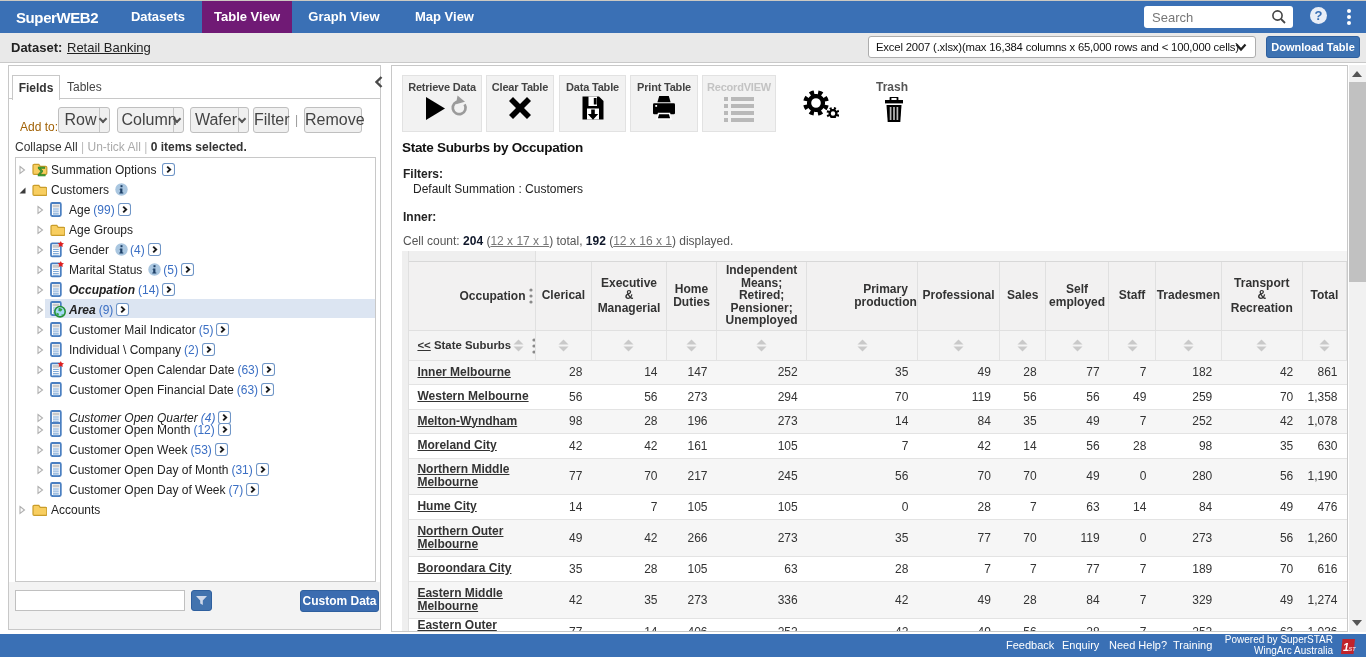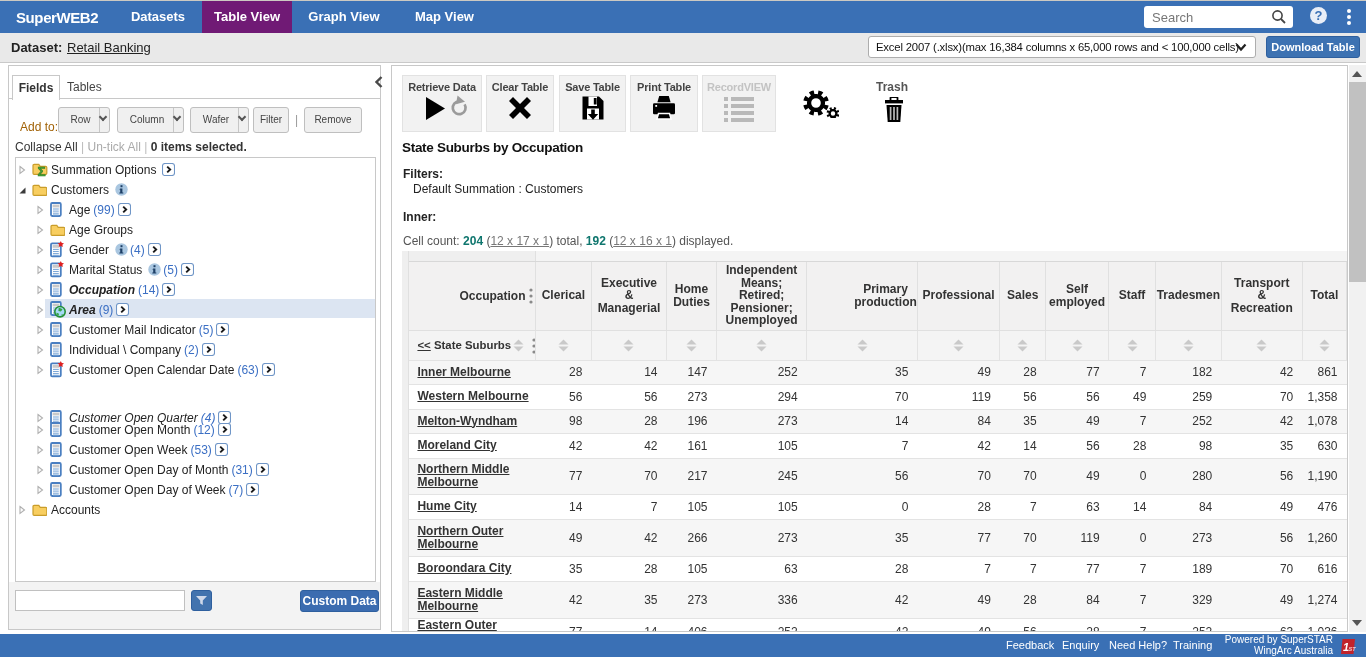--- a/index.html
+++ b/index.html
@@ -25,21 +25,21 @@
 #fmtsel { position:absolute; left:868px; top:3px; width:388px; height:22px; background:#fff; border:1px solid #adadad; border-radius:3px; font-size:11.3px; letter-spacing:-0.18px; color:#111; line-height:20px; padding-left:7px; white-space:nowrap; overflow:hidden; }
 #fmtsel .car { position:absolute; right:8px; top:4px; }
 #dlbtn { position:absolute; left:1266px; top:3px; width:94px; height:22px; background:#3d72b2; border:1px solid #2e5f9e; border-radius:3px; color:#fff; font-size:11px; font-weight:bold; text-align:center; line-height:20px; }
 
 #lpanel { position:absolute; left:8px; top:65px; width:373px; height:565px; background:#fff; border:1px solid #c8c8c8; }
 #tabrow { position:absolute; left:0; top:0; width:371px; height:33px; border-bottom:1px solid #c8c8c8; }
 #tab-fields { position:absolute; left:3px; top:9px; width:48px; height:25px; background:#fff; border:1px solid #c8c8c8; border-bottom:none; font-size:12px; font-weight:bold; color:#333; text-align:center; line-height:24px; z-index:2; }
 #tab-tables { position:absolute; left:58px; top:9px; font-size:12px; color:#444; line-height:24px; }
 #collapser { position:absolute; left:366px; top:8px; }
 #addto { position:absolute; left:11px; top:54px; font-size:12px; color:#a16207; }
-.btn { position:absolute; top:41px; height:26px; background:#f0f0f0; border:1px solid #bfbfbf; border-radius:3px; font-size:10px; color:#444; text-align:center; line-height:24px; }
+.btn { position:absolute; top:41px; height:26px; background:#f0f0f0; border:1px solid #bfbfbf; border-radius:3px; font-size:16px; color:#444; text-align:center; line-height:24px; }
 .caret { display:inline-block; width:6px; height:6px; border-right:2px solid #555; border-bottom:2px solid #555; transform:rotate(45deg); margin-bottom:3px; }
 .bmain { display:inline-block; height:24px; border-right:1px solid #c6c6c6; }
 .bcar { display:inline-block; vertical-align:top; }
 #collapserow { position:absolute; left:6px; top:74px; font-size:12px; color:#333; }
 #tree { position:absolute; left:6px; top:91px; width:361px; height:425px; border:1px solid #c8c8c8; background:#fff; overflow:hidden; }
 .trow { position:absolute; left:1px; height:20px; line-height:20px; font-size:12px; color:#222; white-space:nowrap; }
 .cnt { color:#3b6fc4; }
 .tar { vertical-align:-1px; margin-right:5px; }
 .tic { vertical-align:-3px; }
 .tie { vertical-align:-2px; margin-left:3px; margin-right:2px; }
@@ -53,21 +53,21 @@
 #customdata { position:absolute; left:291px; top:8px; width:79px; height:22px; background:#3b6cb0; border:1px solid #2e5f9e; border-radius:3px; color:#fff; font-weight:bold; font-size:12px; text-align:center; line-height:21px; }
 
 #mpanel { position:absolute; left:391px; top:65px; width:957px; height:567px; background:#fff; border:1px solid #c8c8c8; overflow:hidden; }
 .tbtn { position:absolute; top:9px; height:57px; background:#f2f2f2; border:1px solid #e2e2e2; text-align:center; }
 .tbtn .tl { font-size:11px; letter-spacing:-0.2px; font-weight:bold; color:#444; margin-top:5px; }
 .tbtn.dis .tl { color:#c3c3c3; }
 #mtitle { position:absolute; left:10px; top:74px; font-size:13.5px; letter-spacing:-0.3px; font-weight:bold; color:#111; }
 .metab { position:absolute; left:11px; font-size:12px; font-weight:bold; color:#222; }
 .metat { position:absolute; font-size:12px; color:#222; }
 #cellcount { position:absolute; left:11px; top:168px; font-size:12px; color:#555; }
-#cellcount b { color:#0f766e; }
+#cellcount b { color:#0f172a; }
 #cellcount a { color:#777; text-decoration:underline; }
 
 #ttable { position:absolute; left:10px; top:185px; border-collapse:collapse; table-layout:fixed; }
 #ttable td, #ttable th { padding:0; font-size:12px; color:#333; overflow:hidden; }
 .num { text-align:right; padding-right:9px !important; }
 .rowlbl { font-weight:bold; text-decoration:underline; color:#333; text-align:left; padding-left:8px !important; padding-right:4px; }
 .hdr { background:#f2f1f1; font-weight:bold; text-align:center; vertical-align:middle; border:1px solid #e0e0e0; color:#333; }
 .gutter { background:#efefef; border-right:1px solid #e0e0e0; }
 .srow td { background:#f4f4f4; border:1px solid #e3e3e3; }
 .dr0 td { background:#f6f6f6; }
@@ -291,20 +291,35 @@
               <line x1="3" y1="9.1" x2="8.8" y2="9.1"></line>
               <line x1="3" y1="11.2" x2="8.8" y2="11.2"></line>
               <line x1="3" y1="13" x2="8.8" y2="13"></line>
             </g>
           </g>
           <path d="M10.8 0 l1 2 2.2 0.3 -1.6 1.5 0.4 2.2 -2 -1.1 -2 1.1 0.4 -2.2 -1.6 -1.5 2.2 -0.3 z" fill="#dd1f1f"></path>
         </svg><span class="tname">Customer Open Calendar Date</span><span class="cnt">(63)</span><svg class="tie" width="13" height="13" viewBox="0 0 13 13">
           <rect x="0.5" y="0.5" width="12" height="12" rx="2.5" fill="#fff" stroke="#7096c7" stroke-width="1.1"></rect>
           <path d="M5.2 3.6 L8.2 6.5 L5.2 9.4" fill="none" stroke="#1a1a1a" stroke-width="1.9"></path>
         </svg></div>
+    <div class="trow" style="top:222px; left:19px;"><svg class="tar" width="10" height="10" viewBox="0 0 10 10">
+          <path d="M3 1.5 L7.5 5 L3 8.5 Z" fill="#fdfdfd" stroke="#b0b0b0" stroke-width="1.1"></path>
+        </svg><svg class="tic" width="15" height="15" viewBox="0 0 15 15">
+          <rect x="1" y="1" width="9.8" height="13" rx="1.2" fill="#fff" stroke="#4a7fc1" stroke-width="1.8"></rect>
+          <rect x="2.6" y="2.6" width="6.6" height="2.8" fill="#c9c9c9"></rect>
+          <g stroke="#7ea9d8" stroke-width="1.1">
+            <line x1="3" y1="7" x2="8.8" y2="7"></line>
+            <line x1="3" y1="9.1" x2="8.8" y2="9.1"></line>
+            <line x1="3" y1="11.2" x2="8.8" y2="11.2"></line>
+            <line x1="3" y1="13" x2="8.8" y2="13"></line>
+          </g>
+        </svg><span class="tname">Customer Open Financial Date</span><span class="cnt">(63)</span><svg class="tie" width="13" height="13" viewBox="0 0 13 13">
+          <rect x="0.5" y="0.5" width="12" height="12" rx="2.5" fill="#fff" stroke="#7096c7" stroke-width="1.1"></rect>
+          <path d="M5.2 3.6 L8.2 6.5 L5.2 9.4" fill="none" stroke="#1a1a1a" stroke-width="1.9"></path>
+        </svg></div>
     <div class="trow" style="top:250px; left:19px;font-style:italic;"><svg class="tar" width="10" height="10" viewBox="0 0 10 10">
           <path d="M3 1.5 L7.5 5 L3 8.5 Z" fill="#fdfdfd" stroke="#b0b0b0" stroke-width="1.1"></path>
         </svg><svg class="tic" width="15" height="15" viewBox="0 0 15 15">
           <rect x="1" y="1" width="9.8" height="13" rx="1.2" fill="#fff" stroke="#4a7fc1" stroke-width="1.8"></rect>
           <rect x="2.6" y="2.6" width="6.6" height="2.8" fill="#c9c9c9"></rect>
           <g stroke="#7ea9d8" stroke-width="1.1">
             <line x1="3" y1="7" x2="8.8" y2="7"></line>
             <line x1="3" y1="9.1" x2="8.8" y2="9.1"></line>
             <line x1="3" y1="11.2" x2="8.8" y2="11.2"></line>
             <line x1="3" y1="13" x2="8.8" y2="13"></line>
@@ -400,21 +415,21 @@
       <path d="M44.5 2.5 L52 8.8 L43 11.2 Z" fill="#9b9b9b"></path>
     </svg>
   </div>
   <div class="tbtn" style="left:94px; width:68px;">
     <div class="tl">Clear Table</div>
     <svg width="30" height="30" viewBox="0 0 30 30">
       <path d="M4 8 L8 4 L15 11 L22 4 L26 8 L19 15 L26 22 L22 26 L15 19 L8 26 L4 22 L11 15 Z" fill="#000"></path>
     </svg>
   </div>
   <div class="tbtn" style="left:167px; width:67px;">
-    <div class="tl">Save Table</div>
+    <div class="tl">Data Table</div>
     <svg width="30" height="30" viewBox="0 0 30 30">
       <path d="M4.5 3.5 h16.5 l4.5 4.5 v18.5 h-21 z" fill="#000"></path>
       <rect x="10.5" y="3.5" width="8.5" height="9.5" fill="#fff"></rect>
       <rect x="15.8" y="5" width="2.8" height="6.5" fill="#000"></rect>
       <rect x="9" y="15.5" width="12" height="11" fill="#fff"></rect>
       <path d="M13.2 16.5 h3.6 v4.5 h3.4 l-5.2 5.8 l-5.2 -5.8 h3.4 z" fill="#000"></path>
     </svg>
   </div>
   <div class="tbtn" style="left:238px; width:68px;">
     <div class="tl">Print Table</div>

